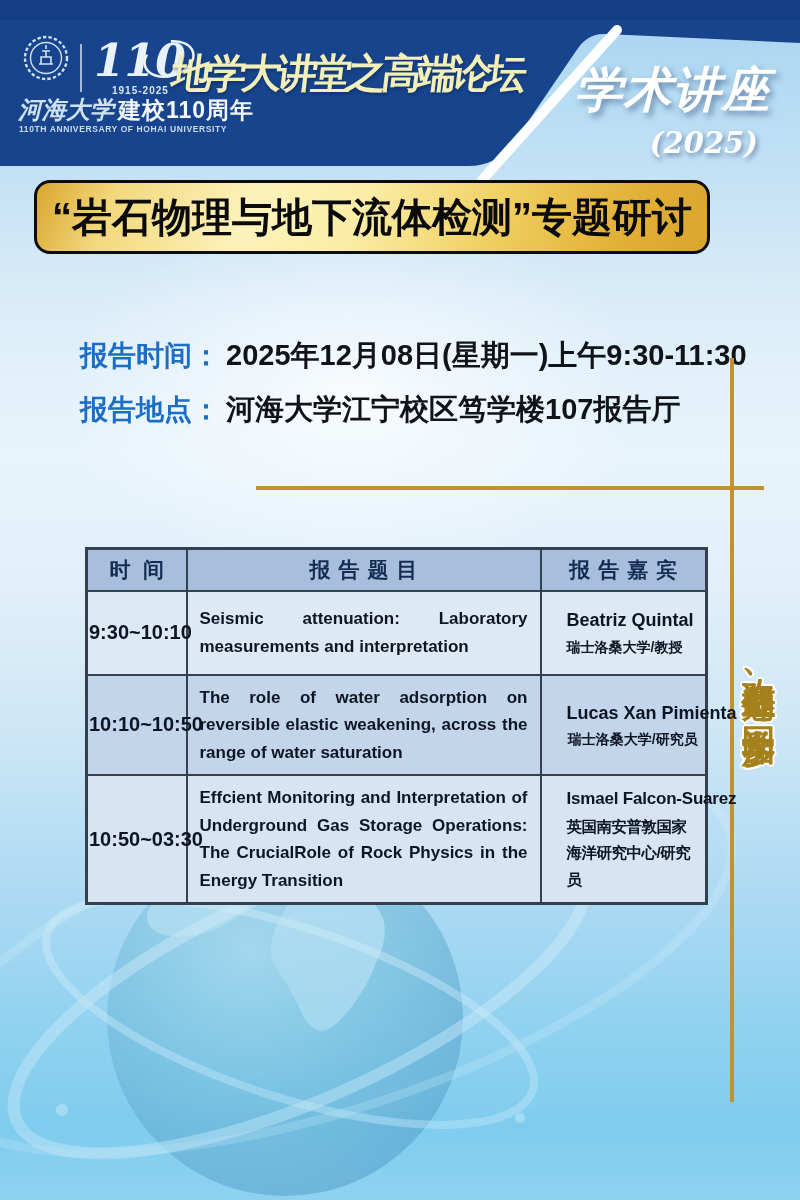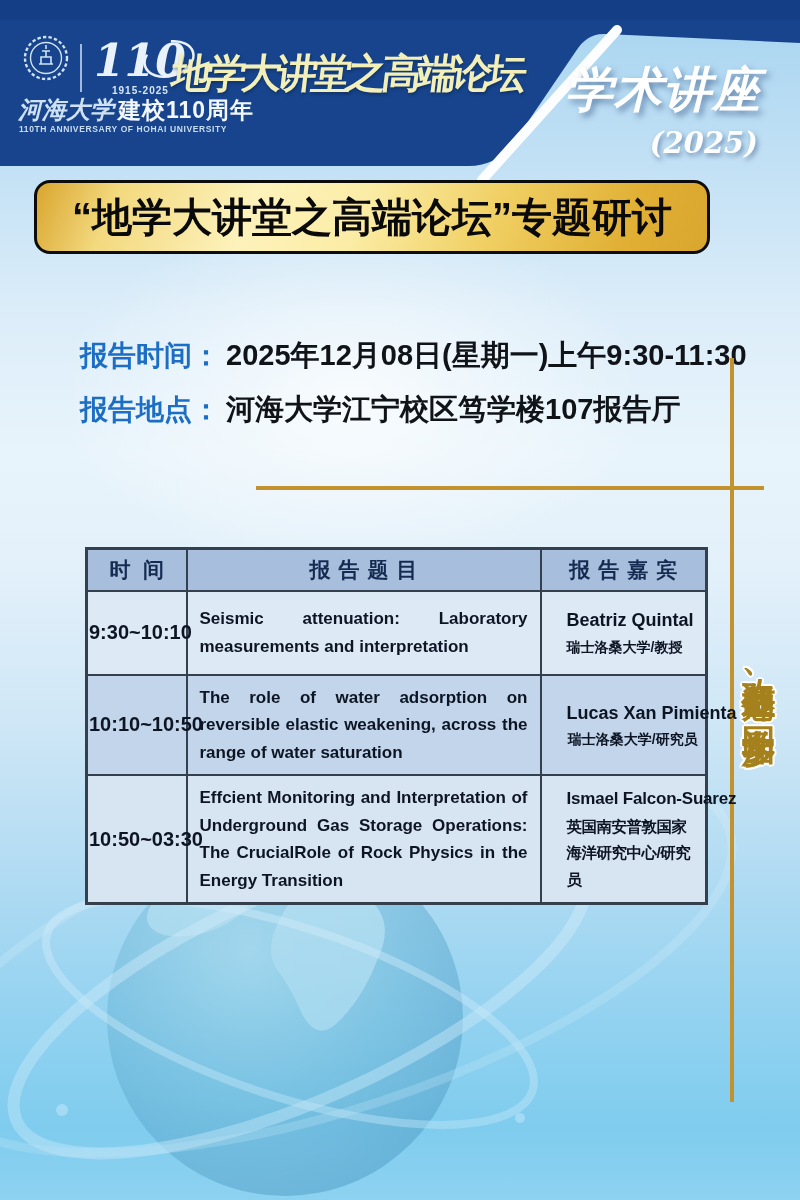--- a/index.html
+++ b/index.html
@@ -21,21 +21,21 @@
   .uni-line{position:absolute;left:18px;top:94px;white-space:nowrap;}
   .uni-script{font-family:"DejaVu Serif","Liberation Serif",serif;font-style:italic;font-weight:bold;font-size:24px;color:#cfe2f4;margin-right:4px;}
   .uni-anniv{font-size:23px;font-weight:900;color:#f2f7fc;letter-spacing:1px;}
   .anniv-en{position:absolute;left:19px;top:124px;font-size:8.5px;font-weight:bold;color:#c9ddf1;letter-spacing:.6px;white-space:nowrap;}
   .forum-title{
     position:absolute;left:172px;top:46px;font-size:40px;font-weight:900;color:#f3efb8;
     letter-spacing:-5px;transform:skewX(-7deg);white-space:nowrap;
     text-shadow:1px 2px 3px rgba(8,28,60,.4);
   }
   .series-title{
-    position:absolute;left:565px;top:58px;width:215px;text-align:left;
+    position:absolute;left:565px;top:58px;width:215px;text-align:center;
     font-family:"DejaVu Serif","Liberation Serif",serif;font-style:italic;font-weight:700;
     font-size:48px;color:#ffffff;letter-spacing:1px;white-space:nowrap;
     text-shadow:3px 4px 6px rgba(40,70,120,.55);
   }
   .series-year{
     position:absolute;left:565px;top:126px;width:193px;text-align:right;
     font-family:"DejaVu Serif","Liberation Serif",serif;font-style:italic;font-weight:700;
     font-size:29px;color:#ffffff;text-shadow:2px 3px 5px rgba(40,70,120,.5);
   }
   
@@ -146,21 +146,21 @@
   <div class="uni-line">
     <span class="uni-script">河海大学</span><span class="uni-anniv">建校110周年</span>
   </div>
   <div class="anniv-en">110TH ANNIVERSARY OF HOHAI UNIVERSITY</div>
 
   <div class="forum-title">地学大讲堂之高端论坛</div>
   <div class="series-title">学术讲座</div>
   <div class="series-year">(2025)</div>
 
   <div class="gold-banner">
-    <span>“地学大讲堂之高端论坛”专题研讨</span>
+    <span>“岩石物理与地下流体检测”专题研讨</span>
   </div>
 
   <div class="info-line time">
     <span class="info-label">报告时间：</span>
     <span class="info-value">2025年12月08日(星期一)上午9:30-11:30</span>
   </div>
   <div class="info-line venue">
     <span class="info-label">报告地点：</span>
     <span class="info-value">河海大学江宁校区笃学楼107报告厅</span>
   </div>

